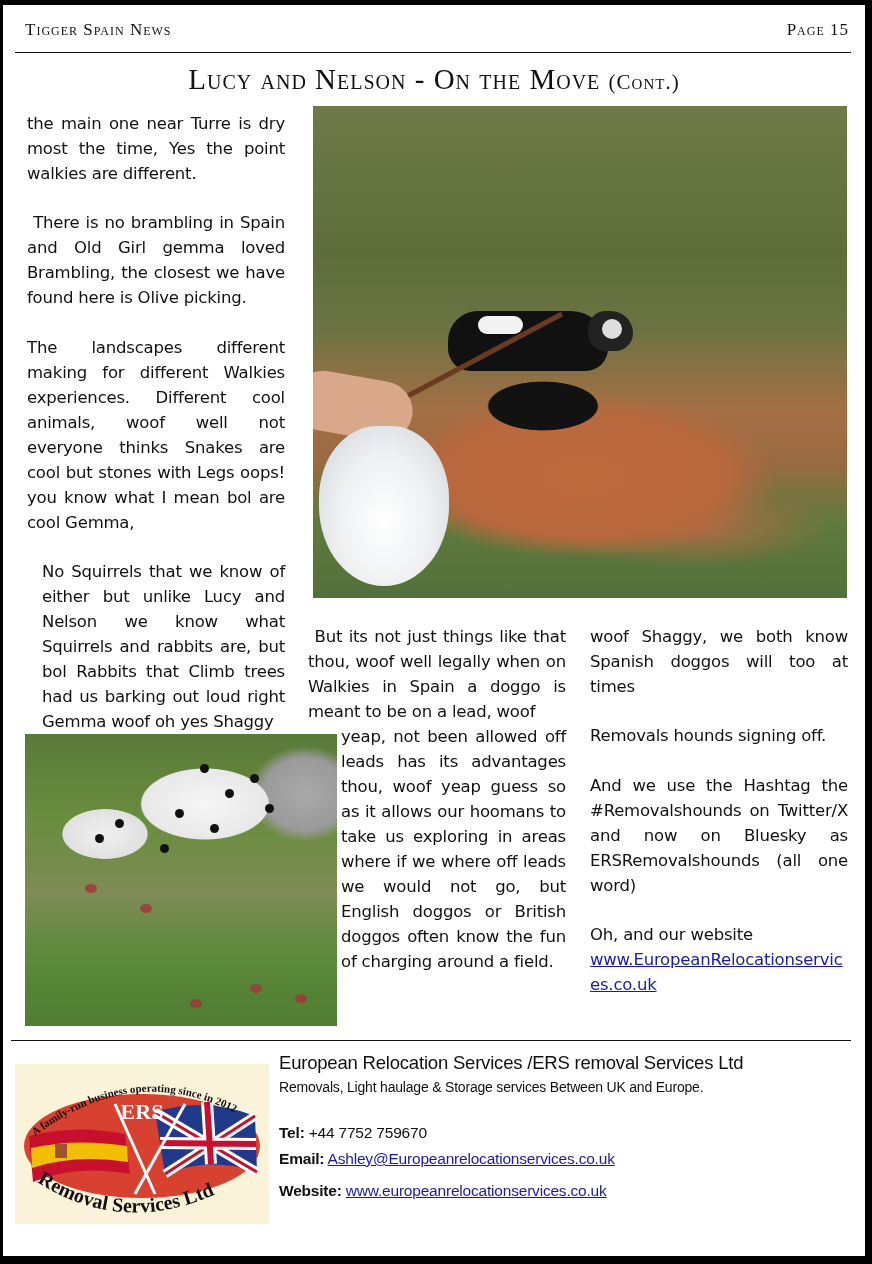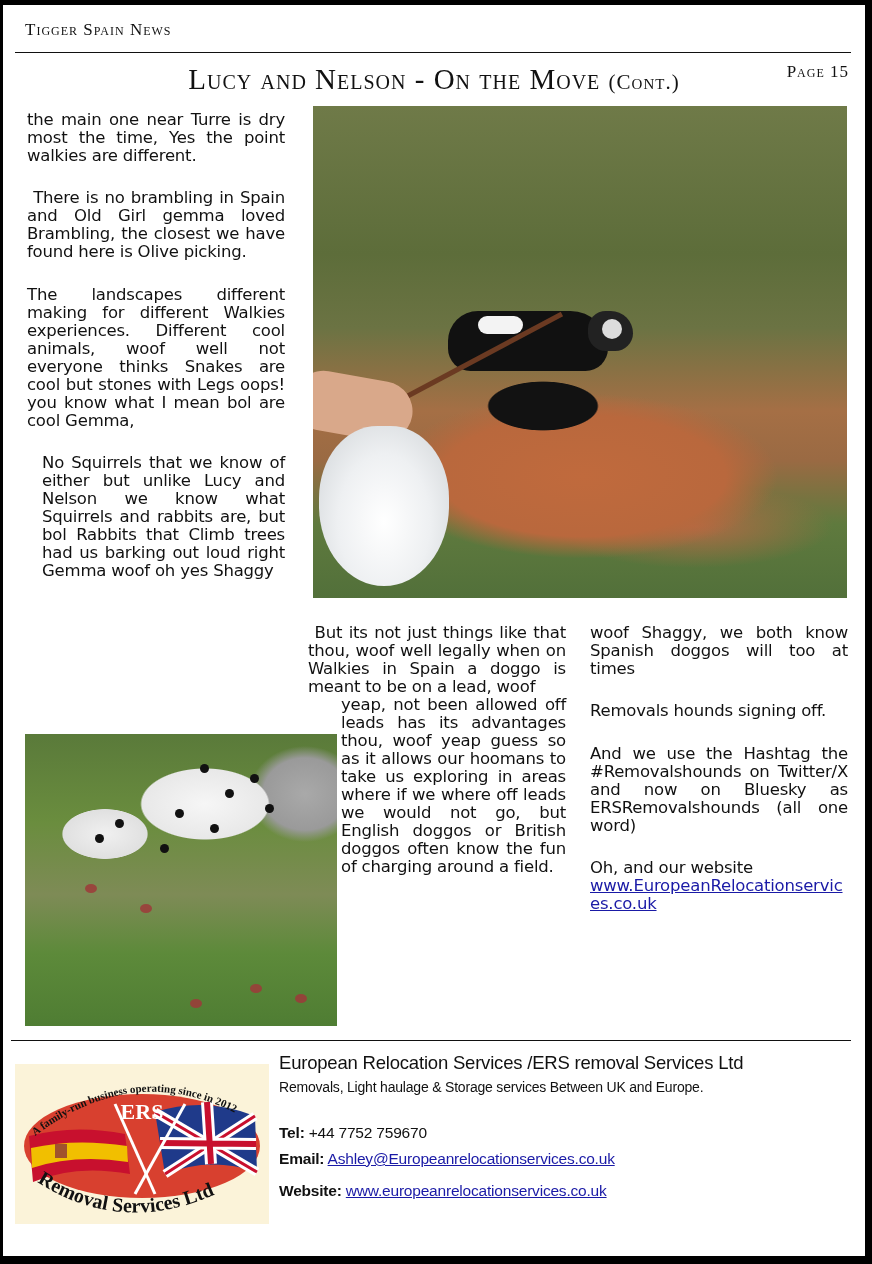--- a/index.html
+++ b/index.html
@@ -10,30 +10,30 @@
     position: absolute; left: 3px; top: 5px; width: 862px; height: 1251px;
     background: #fff; overflow: hidden;
   }
   .serif { font-family: "Liberation Serif", "DejaVu Serif", serif; }
 
   .hdr-left, .hdr-right {
     position: absolute; top: 15px; font-size: 17px; color: #111;
     font-variant: small-caps; letter-spacing: 1px;
   }
   .hdr-left { left: 22px; }
-  .hdr-right { right: 16px; margin-top: 42px; }
+  .hdr-right { right: 16px; }
   .hdr-rule { position: absolute; left: 12px; right: 14px; top: 47px; height: 0; border-top: 1.5px solid #111; }
   .title {
     position: absolute; left: 0; right: 0; top: 58px; text-align: center;
     font-size: 29px; font-variant: small-caps; letter-spacing: 1px; color: #111;
   }
   .title small { font-size: 21px; }
 
   .col-text {
-    position: absolute; font-size: 16.5px; line-height: 18px; color: #111;
+    position: absolute; font-size: 16.5px; line-height: 25px; color: #111;
     text-align: justify; font-family: "DejaVu Sans", "Liberation Sans", sans-serif;
     letter-spacing: -0.2px;
   }
   .col-text p { margin: 0 0 24.4px 0; }
   .col-text p:last-child { margin-bottom: 0; margin-left: 15px; }
 
   #col1 { left: 24px; top: 106px; width: 258px; }
   #col2 { left: 305px; top: 619px; width: 258px; }
   #col2 .indent { margin-left: 33px; }
   #col3 { left: 587px; top: 619px; width: 258px; }

